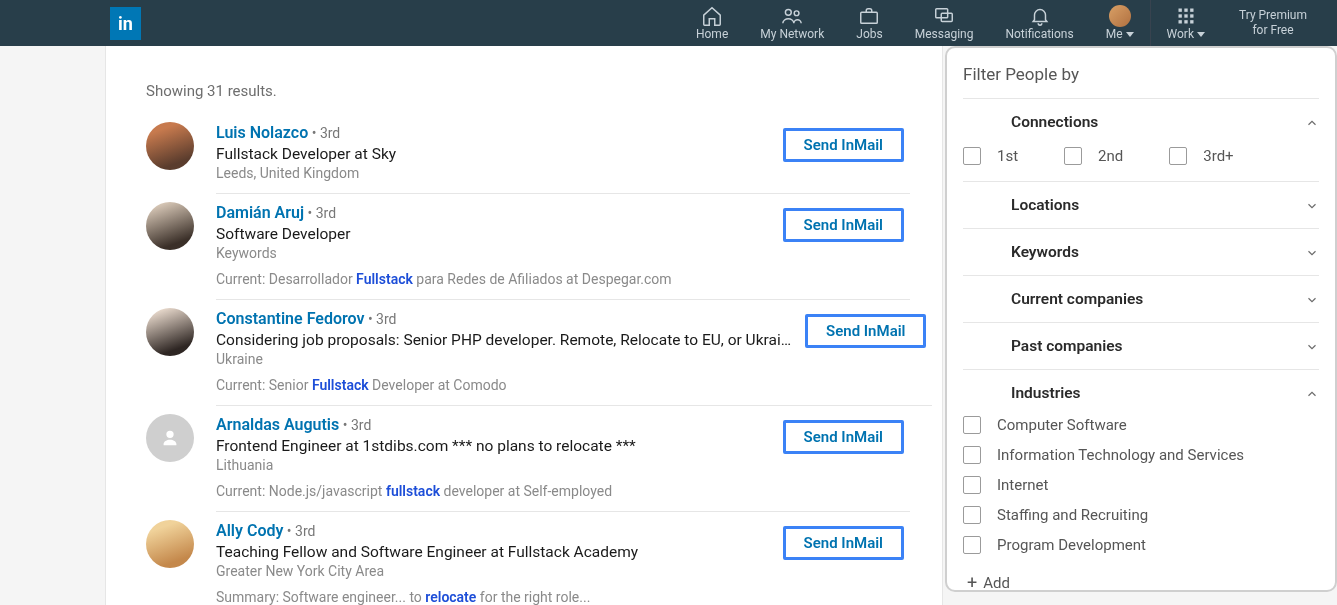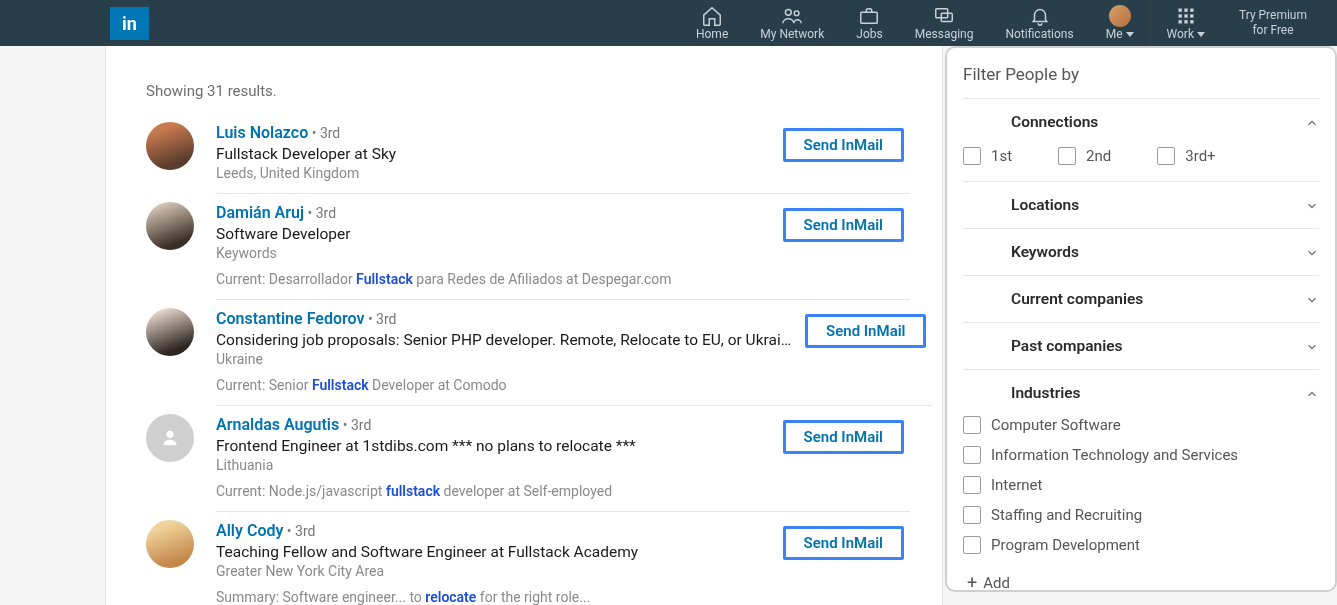--- a/index.html
+++ b/index.html
@@ -1,20 +1,20 @@
 <!DOCTYPE html>
 <html><head>
 <meta charset="utf-8">
 <style>
 * { margin:0; padding:0; box-sizing:border-box; font-family:-apple-system,BlinkMacSystemFont,"Segoe UI",Roboto,Arial,sans-serif; }
 body { background:#f5f5f5; width:1337px; height:605px; overflow:hidden; }
 
 
 .topnav { background:#283e4a; height:46px; display:flex; align-items:center; color:#c7d1d8; padding:0 12px; }
-.logo { width:39px; height:33px; background:#0077b5; color:#fff; display:flex; align-items:center; justify-content:center; font-weight:700; font-size:18px; margin-left:98px; }
+.logo { width:31px; height:33px; background:#0077b5; color:#fff; display:flex; align-items:center; justify-content:center; font-weight:700; font-size:18px; margin-left:98px; }
 .spacer { flex:1; }
 .nav-item { display:flex; flex-direction:column; align-items:center; justify-content:center; height:46px; padding:0 16px; font-size:12px; cursor:pointer; color:#c7d1d8; }
 .nav-item .icon { height:20px; display:flex; align-items:center; }
 .nav-item .lbl { margin-top:1px; }
 .nav-sep { width:1px; height:46px; background:#38434f; }
 .avatar-sm { width:22px; height:22px; border-radius:50%; background:linear-gradient(135deg,#d9a066,#b07040); }
 .caret-d { display:inline-block; width:0; height:0; border-left:4px solid transparent; border-right:4px solid transparent; border-top:5px solid #c7d1d8; margin-left:3px; vertical-align:middle; }
 .premium { text-align:center; font-size:12px; line-height:15px; padding:0 18px; cursor:pointer; }
 
 
@@ -46,21 +46,21 @@
 
 
 .side { width:430px; margin-left:2px; background:#fff; border:2px solid #cfcfcf; border-radius:10px; padding:16px 16px 8px 16px; height:546px; }
 .side-title { color:#565656; font-size:17px; margin-bottom:14px; }
 .filter-section { border-top:1px solid #e6e6e6; }
 .section-head { display:flex; justify-content:space-between; align-items:center; height:46px; cursor:pointer;margin-left:48px; }
 .section-head .sh-lbl { color:#2a2a2a; font-size:15.5px; font-weight:600; }
 .chev { width:14px; height:14px; }
 .chev svg{width:14px;height:14px;stroke:#6b6b6b;stroke-width:2;fill:none;}
 .conn-boxes { display:flex; gap:46px; padding:2px 0 16px 0; }
-.chk { display:flex; align-items:center; gap:10px; cursor:pointer; }
+.chk { display:flex; align-items:center; gap:16px; cursor:pointer; }
 .chk .box { width:18px; height:18px; border:1.5px solid #9b9b9b; border-radius:2px; background:#fff; }
 .chk .txt { font-size:15px; color:#565656; }
 .ind-list { display:flex; flex-direction:column; gap:12px; padding-bottom:12px; }
 .add-row { display:flex; align-items:center; gap:6px; color:#565656; font-size:15px; cursor:pointer; padding:6px 0 0 4px; }
 .plus { font-size:18px; font-weight:400; }
 </style>
 </head>
 <body>
 
 <div class="topnav">

